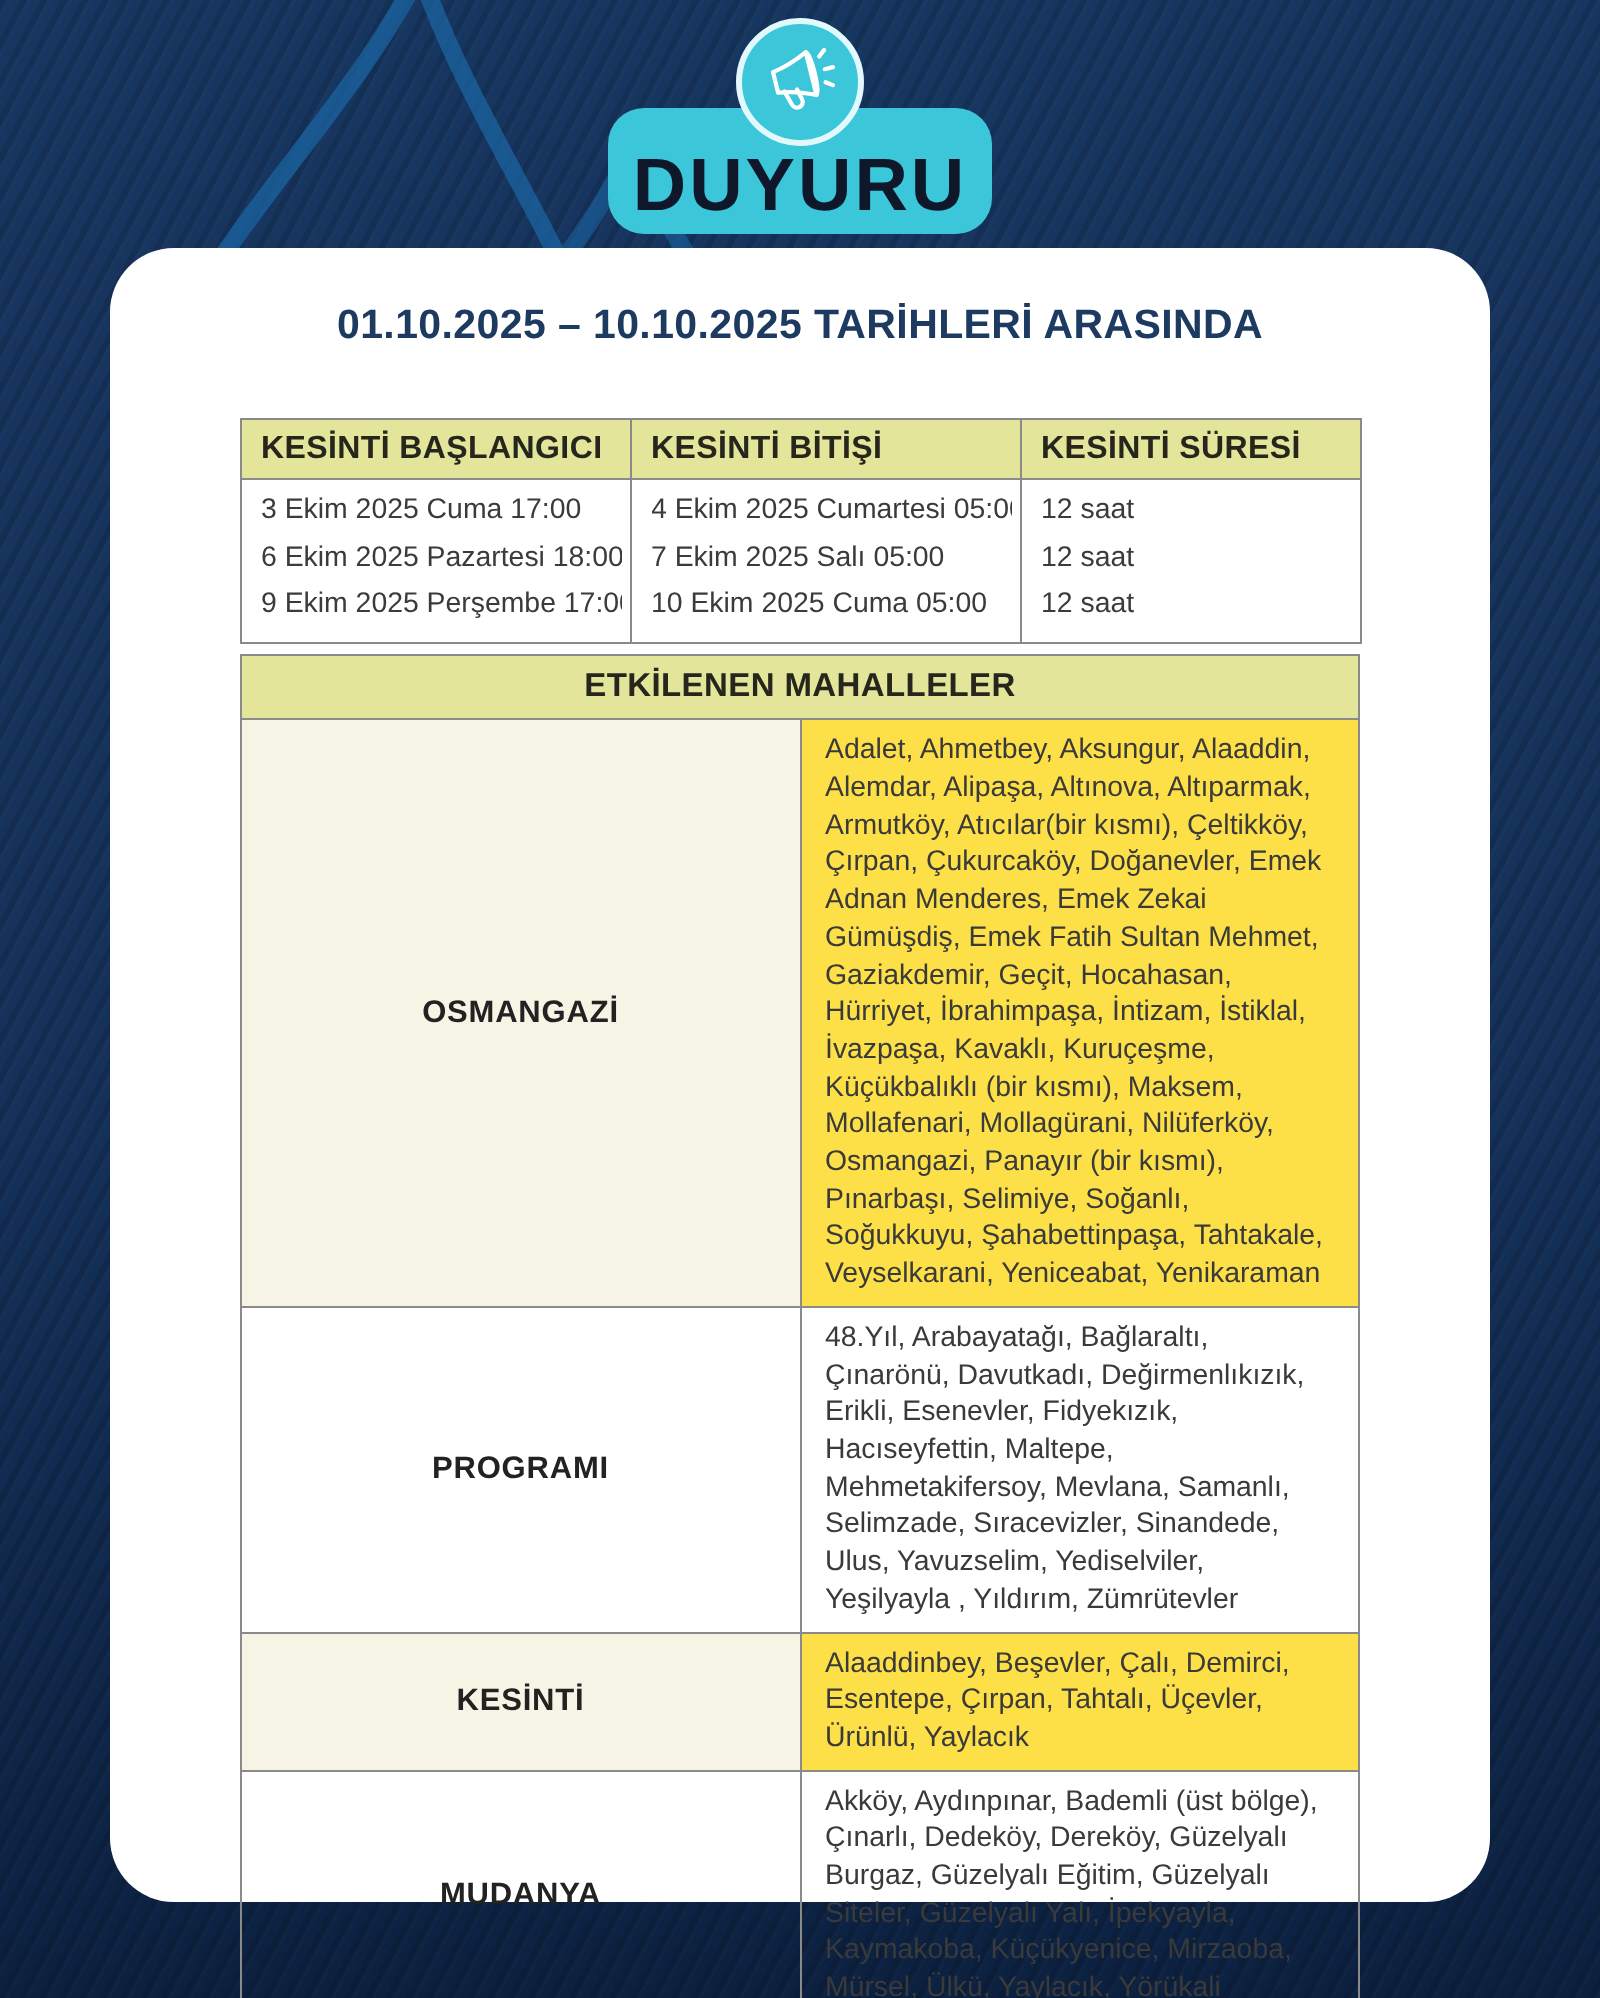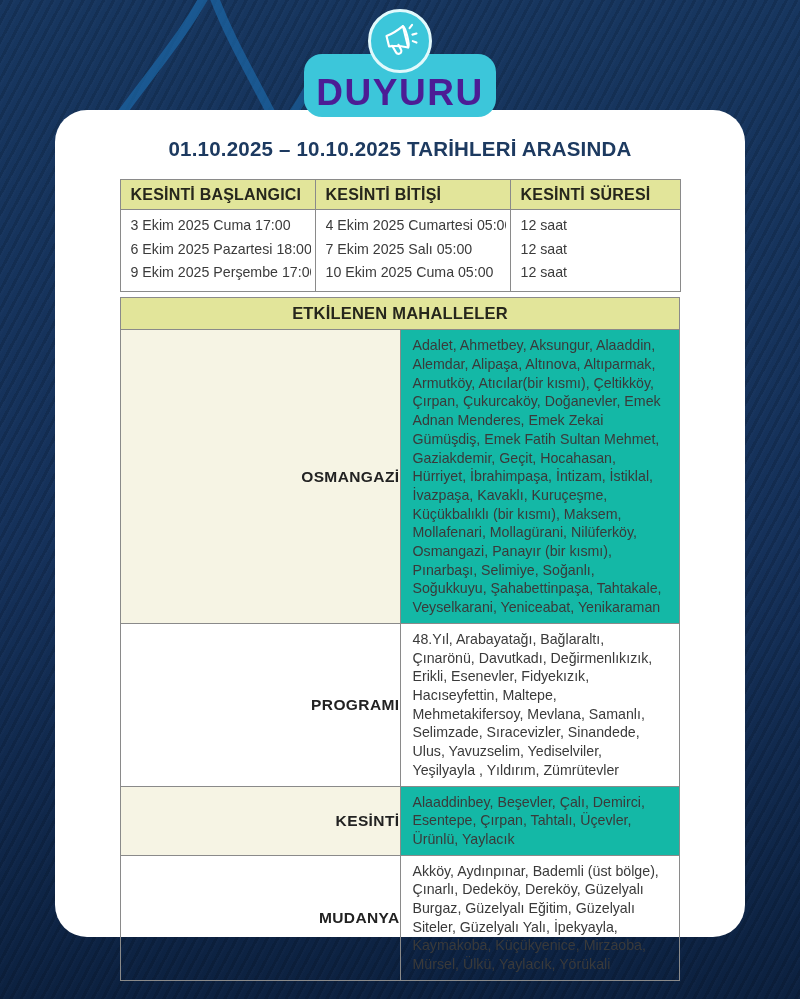--- a/index.html
+++ b/index.html
@@ -29,35 +29,35 @@
     z-index: 0;
   }
   
   .badge-pill {
     position: absolute; top: 54px; left: 50%; transform: translateX(-50%);
     width: 192px; height: 63px;
     background: var(--cyan);
     border-radius: 18px;
     display: flex; align-items: center; justify-content: center;
     padding-top: 14px;
-    color: #4c1d95; font-size: 37px; font-weight: 800; letter-spacing: 1.5px;
+    color: #0f172a; font-size: 37px; font-weight: 800; letter-spacing: 1.5px;
     z-index: 3;
   }
   .badge-circle {
     position: absolute; top: 9px; left: 50%; transform: translateX(-50%);
     width: 64px; height: 64px; border-radius: 50%;
     background: var(--cyan);
     border: 3px solid #e2f9fc;
     display: flex; align-items: center; justify-content: center;
     z-index: 4;
   }
   .badge-circle svg { width: 44px; height: 44px; }
   
   .card {
-    position: absolute; left: 55px; top: 110px;
+    position: absolute; left: 55px; top: 124px;
     width: 690px; height: 827px;
     background: #ffffff;
     border-radius: 32px;
     z-index: 2;
     padding-top: 24px;
   }
   .title {
     text-align: center;
     color: var(--navy);
     font-weight: 800;
@@ -65,21 +65,21 @@
     line-height: 1.42;
     letter-spacing: .2px;
   }
   
   table {
     border-collapse: collapse;
     width: 560px;
     margin: 0 auto;
     table-layout: fixed;
   }
-  .schedule-table { margin-top: 16px; }
+  .schedule-table { margin-top: 32px; }
   th, td { border: 1.5px solid #8a8a8a; }
   th.col-head {
     background: var(--lime);
     font-size: 16px; font-weight: 700; color: #26261c;
     text-align: left; padding: 5px 10px; letter-spacing: .2px;
     height: 30px;
   }
   .schedule-table .c1 { width: 195px; }
   .schedule-table .c2 { width: 195px; }
   .schedule-table .c3 { width: 170px; }
@@ -89,30 +89,30 @@
     white-space: nowrap; overflow: hidden;
   }
   .districts-table { margin-top: 5px; }
   th.section-head {
     background: var(--lime);
     font-size: 16.5px; font-weight: 700; color: #26261c;
     text-align: center; padding: 6px; height: 29px; letter-spacing: .2px;
   }
   td.district-cell {
     width: 195px;
-    text-align: right; vertical-align: middle;
+    text-align: center; vertical-align: middle;
     font-weight: 700; font-size: 15.5px; color: #222222;
     letter-spacing: .4px;
   }
   td.neigh-cell {
     padding: 6px 12px;
     font-size: 14.2px; line-height: 18.7px; color: #3a3a3a;
     vertical-align: middle;
   }
-  tr.alt td { background: #14b8a6; }
+  tr.alt td { background: #fde047; }
   tr.alt td.district-cell { background: #f6f4e4; }
 </style>
 </head>
 <body>
 
 <div class="stage" style="--cyan:#3cc6da; --lime:#e2e59a; --navy:#1d3a60;">
 
   <svg class="drop-deco" viewBox="0 0 470 520">
     <g fill="none" stroke="#1c6bad" stroke-width="9" stroke-linecap="round">
       <path d="M250 6 C 205 95, 112 165, 102 268 C 93 360, 165 422, 238 417 C 312 412, 366 348, 356 263 C 346 168, 282 98, 250 6 Z"></path>

